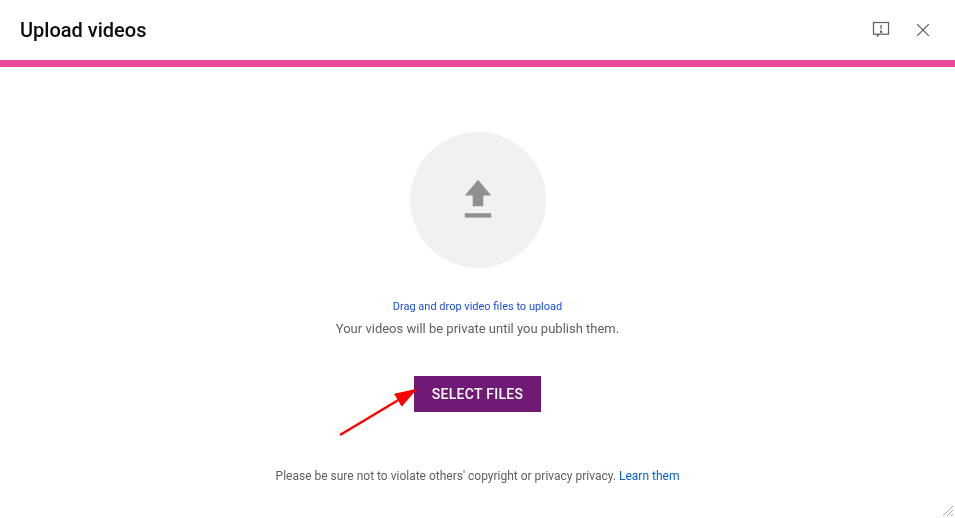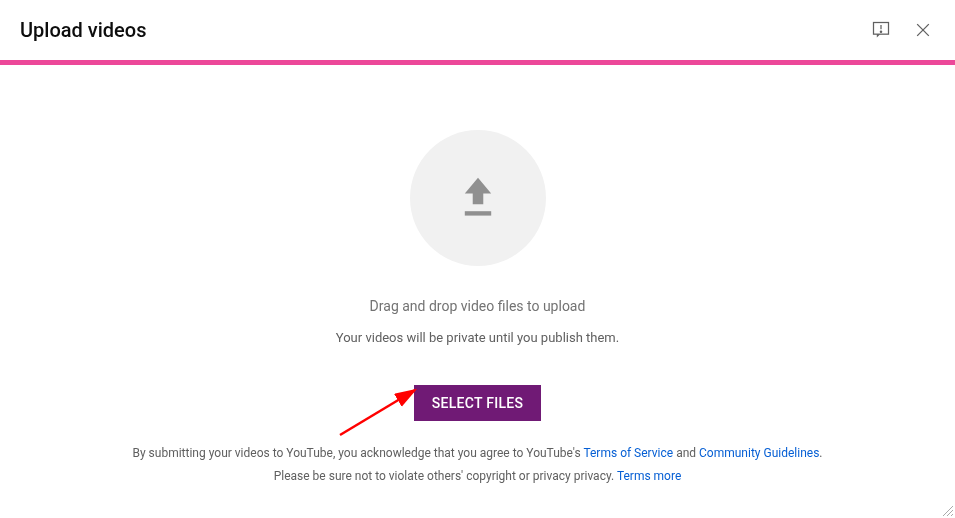--- a/index.html
+++ b/index.html
@@ -13,21 +13,21 @@
       height: 518px;
       background: #fff;
       position: relative;
       overflow: hidden;
     }
     .header {
       display: flex;
       align-items: center;
       justify-content: space-between;
       padding: 18px 20px;
-      border-bottom: 5px solid #ec4899;
+      border-bottom: 7px solid #ec4899;
     }
     .header-title {
       font-size: 20px;
       font-weight: 500;
       color: #0d0d0d;
     }
     .header-icons {
       display: flex;
       align-items: center;
       gap: 18px;
@@ -60,23 +60,23 @@
     }
     .upload-arrow {
       width: 40px;
       height: 44px;
       display: flex;
       flex-direction: column;
       align-items: center;
       justify-content: center;
     }
     .main-text {
-      font-size: 14px;
-      color: #737373;
-      margin-bottom: 16px;
+      font-size: 11px;
+      color: #1d4ed8;
+      margin-bottom: 8px;
     }
     .sub-text {
       font-size: 13px;
       color: #606060;
       margin-bottom: 40px;
     }
     .select-btn {
       background: #701a75;
       color: #fff;
       border: none;
@@ -147,24 +147,21 @@
       </svg>
     </div>
   </div>
   <div class="main-text">Drag and drop video files to upload</div>
   <div class="sub-text">Your videos will be private until you publish them.</div>
   <button class="select-btn">SELECT FILES</button>
 </div>
 
 <div class="footer">
   <div>
-    <span>By submitting your videos to YouTube, you acknowledge that you agree to YouTube's </span><a href="#">Terms of Service</a><span> and </span><a href="#">Community Guidelines</a><span>.</span>
-  </div>
-  <div>
-    <span>Please be sure not to violate others' copyright or privacy privacy. </span><a href="#">Terms more</a>
+    <span>Please be sure not to violate others' copyright or privacy privacy. </span><a href="#">Learn them</a>
   </div>
 </div>
 
 <svg class="arrow-annotation" width="100" height="60">
   <defs>
     <marker id="arrowhead" markerWidth="10" markerHeight="10" refX="8" refY="3" orient="auto">
       <polygon points="0 0, 9 3, 0 6" fill="#ff0000"></polygon>
     </marker>
   </defs>
   <line x1="5" y1="55" x2="80" y2="10" stroke="#ff0000" stroke-width="2.5" marker-end="url(#arrowhead)"></line>

